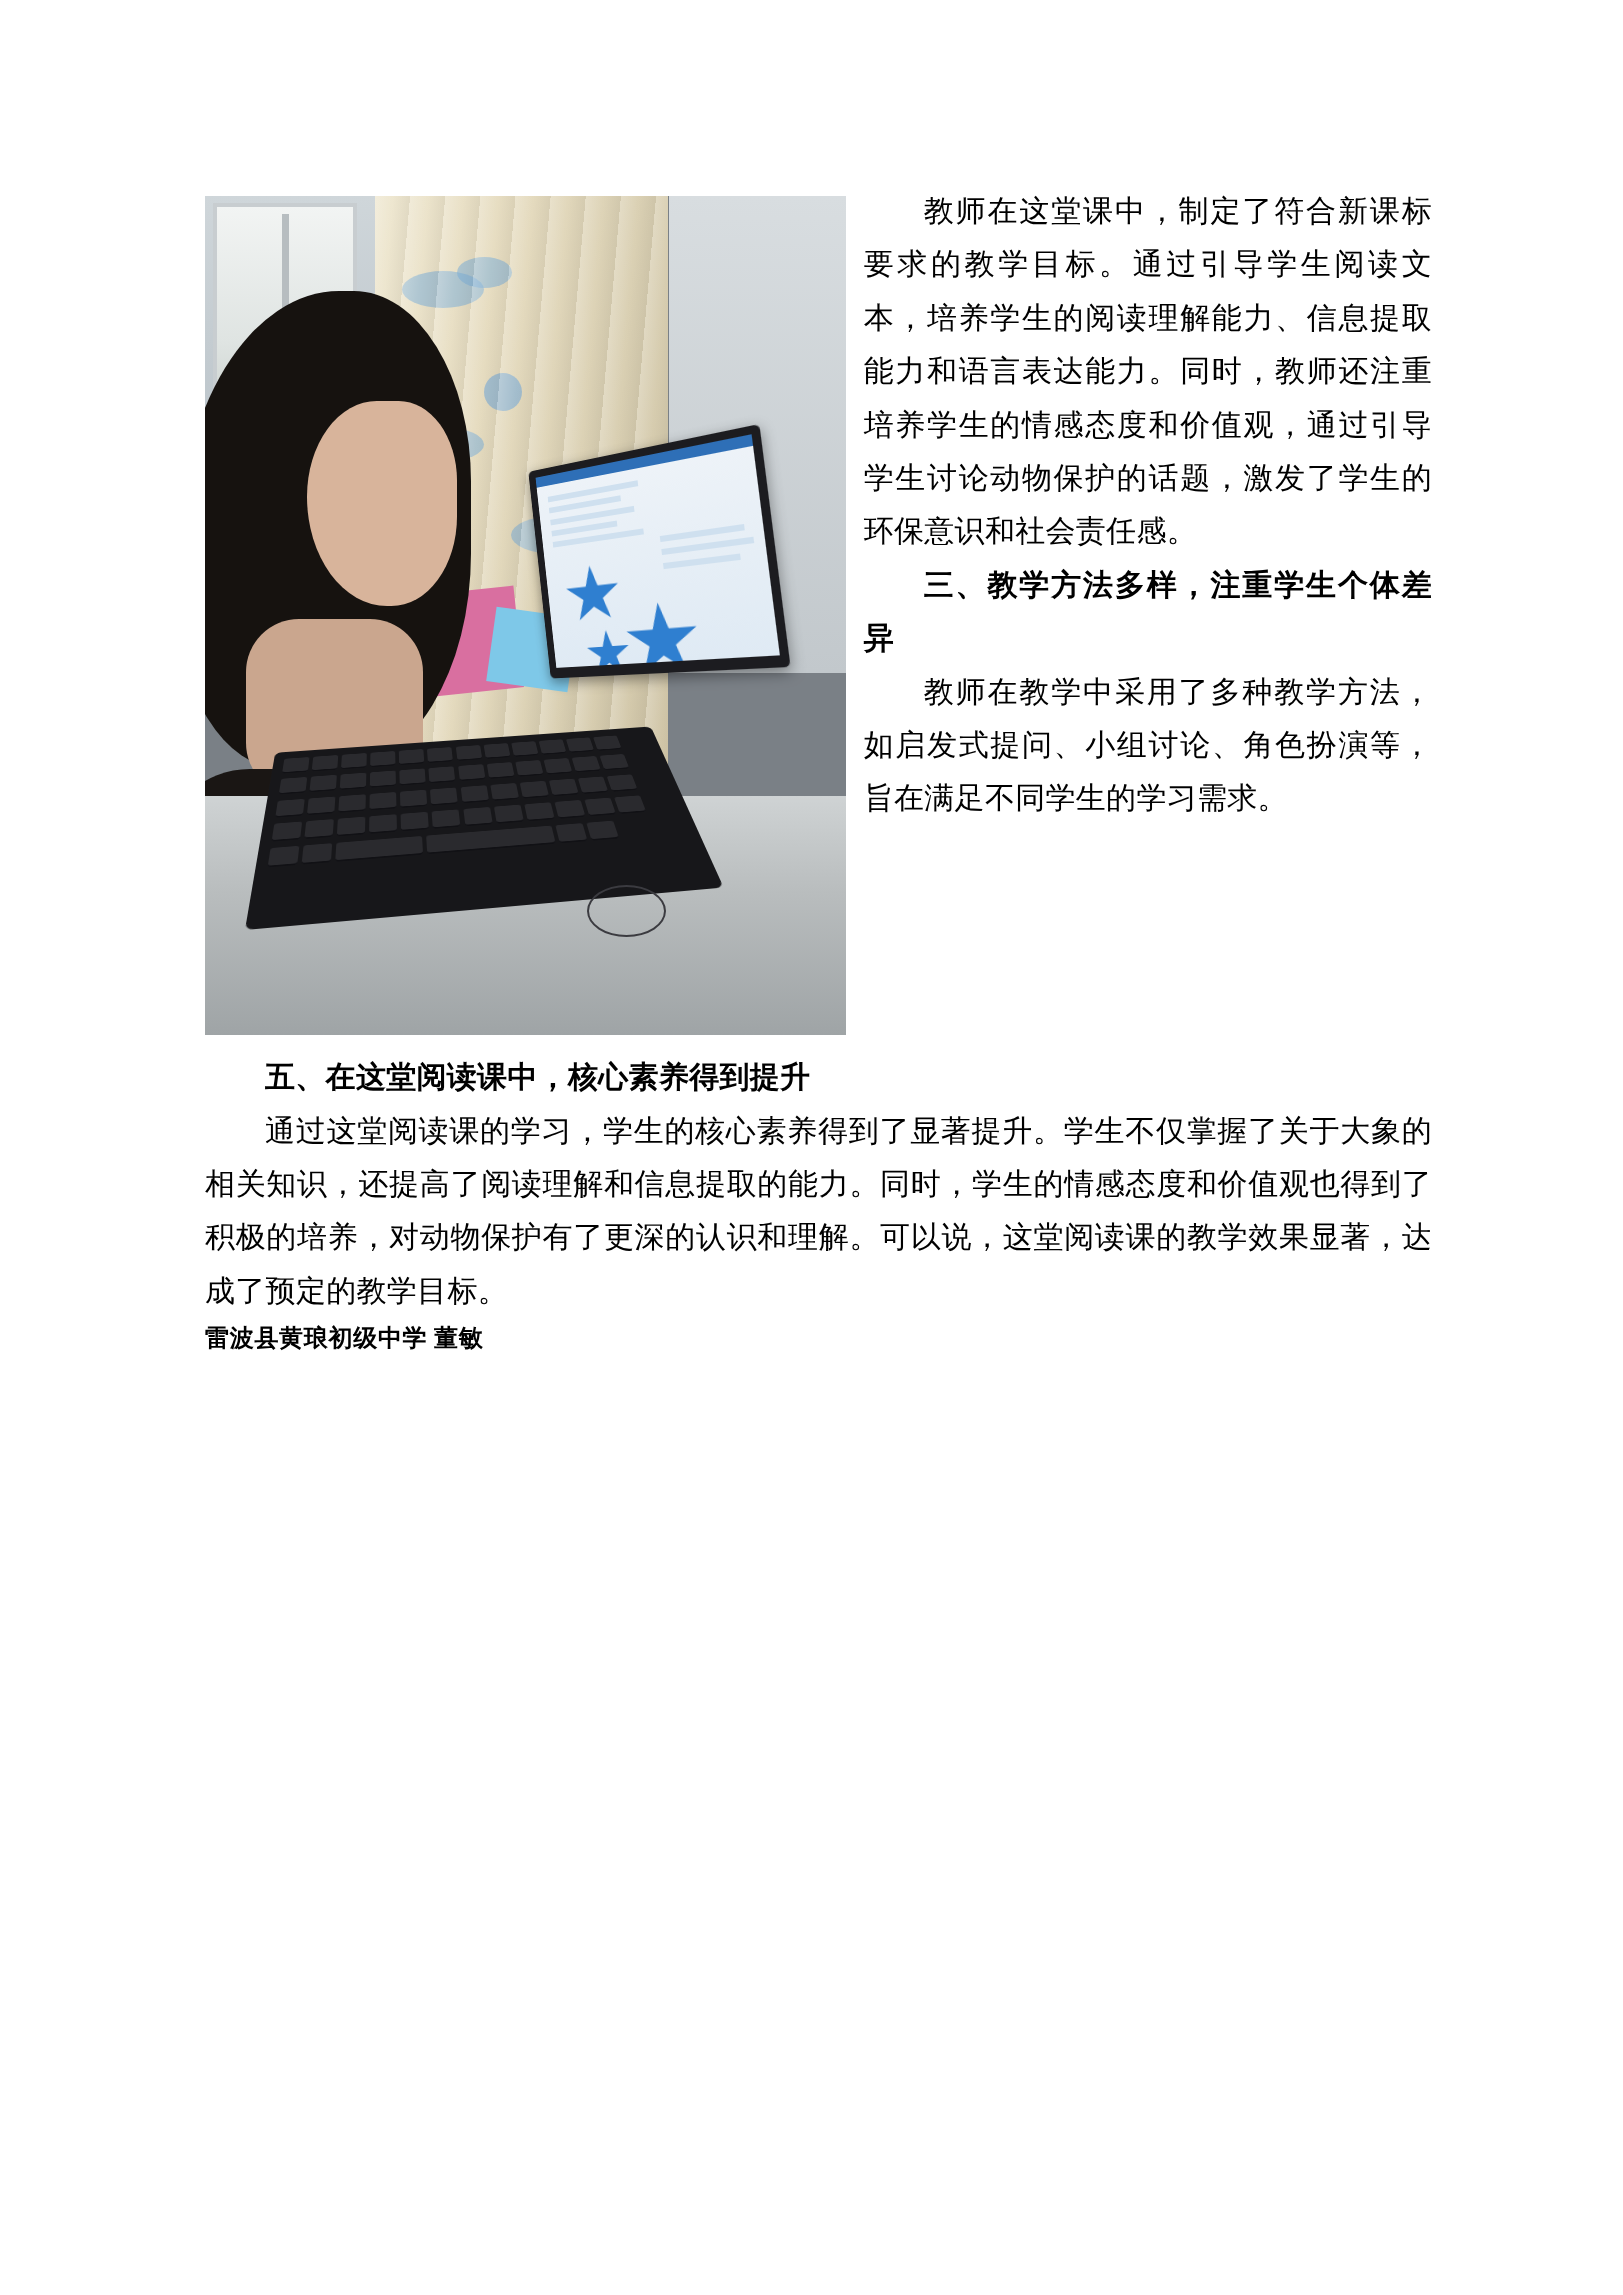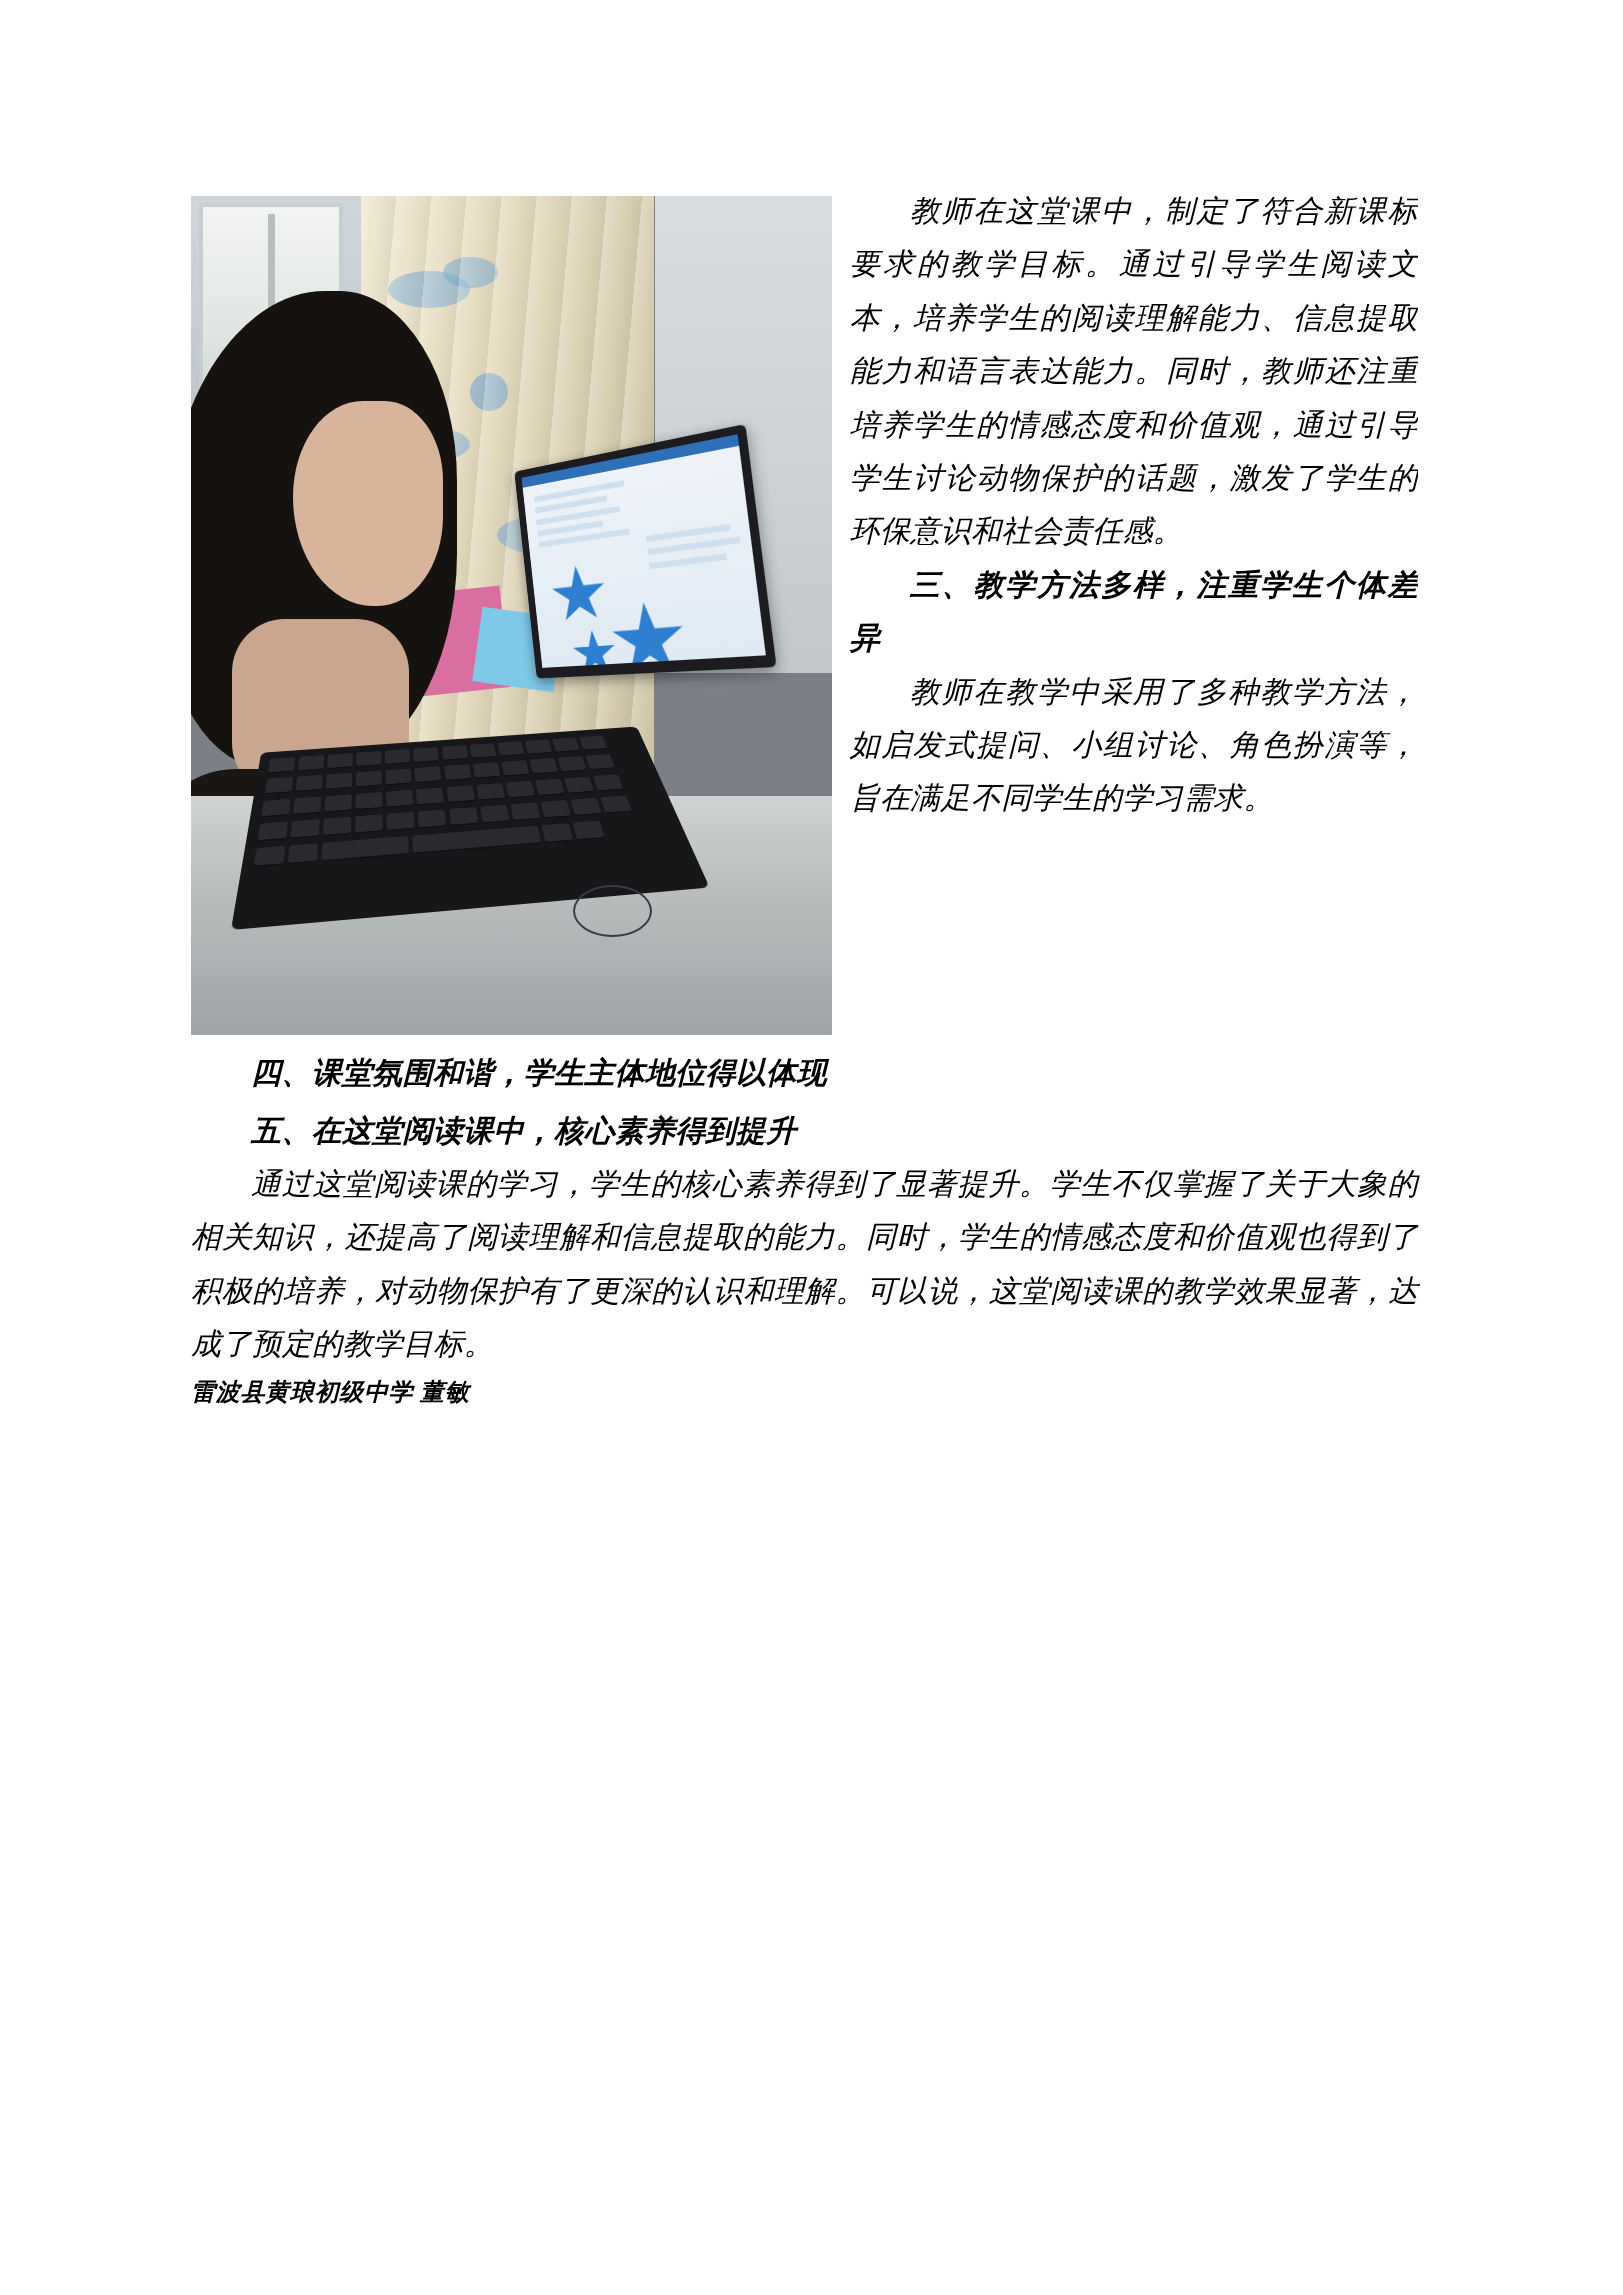--- a/index.html
+++ b/index.html
@@ -17,24 +17,23 @@
   }
   .page {
     position: absolute;
     left: 0; top: 0;
     width: 1623px;
     height: 2295px;
     background: #ffffff;
   }
   .content {
     position: absolute;
-    left: 191px;
+    left: 205px;
     top: 184px;
     width: 1227px;
-    font-style: italic;
   }
   p {
     margin: 0;
     font-size: 30px;
     line-height: 1.78;
     text-align: justify;
     text-justify: inter-ideograph;
     letter-spacing: 0.3px;
   }
   .indent { text-indent: 60px; }
@@ -298,21 +297,20 @@
         </div>
         <div class="ph-touch"></div>
       </div>
 
       <p class="indent">教师在这堂课中，制定了符合新课标要求的教学目标。通过引导学生阅读文本，培养学生的阅读理解能力、信息提取能力和语言表达能力。同时，教师还注重培养学生的情感态度和价值观，通过引导学生讨论动物保护的话题，激发了学生的环保意识和社会责任感。</p>
       <p class="heading">三、教学方法多样，注重学生个体差异</p>
       <p class="indent">教师在教学中采用了多种教学方法，如启发式提问、小组讨论、角色扮演等，旨在满足不同学生的学习需求。</p>
     </div>
 
     <div class="gap"></div>
-    <p class="heading">四、课堂氛围和谐，学生主体地位得以体现</p>
 
     <div class="gap"></div>
     <p class="heading">五、在这堂阅读课中，核心素养得到提升</p>
     <p class="indent">通过这堂阅读课的学习，学生的核心素养得到了显著提升。学生不仅掌握了关于大象的相关知识，还提高了阅读理解和信息提取的能力。同时，学生的情感态度和价值观也得到了积极的培养，对动物保护有了更深的认识和理解。可以说，这堂阅读课的教学效果显著，达成了预定的教学目标。</p>
 
     <p class="signature">雷波县黄琅初级中学  董敏</p>
   </div>
 </div>
 
 

